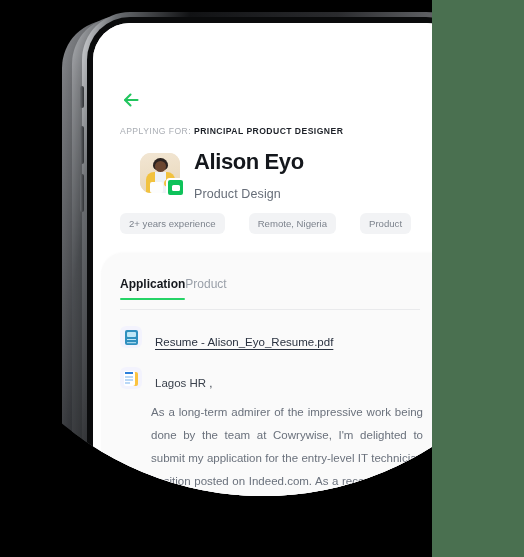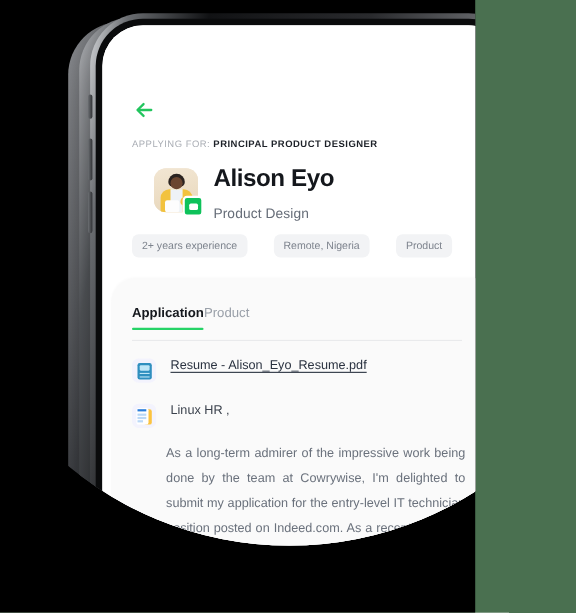--- a/index.html
+++ b/index.html
@@ -117,21 +117,21 @@
   }
   .tabs{position:absolute;left:19px;top:24px;display:flex;}
   .tab{font-size:12px;color:#9aa0a9;padding-bottom:9px;cursor:pointer;position:relative;}
   .tab.active{color:#15181d;font-weight:700;}
   .tab.active:after{
     content:"";position:absolute;left:0;right:0;bottom:0;height:2.5px;
     background:#25d366;border-radius:2px;
   }
   .tabs-rule{position:absolute;left:19px;top:56px;width:300px;height:1px;background:#e9eaec;}
 
-  .rowdoc{position:absolute;display:flex;align-items:flex-start;}
+  .rowdoc{position:absolute;display:flex;align-items:flex-end;}
   .rowdoc.resume{left:19px;top:73px;}
   .rowdoc.letter{left:19px;top:114px;}
   .ico{
     width:22px;height:22px;border-radius:6px;background:#f3f3fd;
     position:relative;flex:0 0 auto;
   }
   .ico .sheetA{position:absolute;left:4.5px;top:3.5px;width:13px;height:15px;border-radius:2px;background:#2f8fbf;}
   .ico .sheetA:before{content:"";position:absolute;left:2px;top:2px;width:9px;height:5px;background:#bfe6f7;border-radius:1px;}
   .ico .sheetA:after{content:"";position:absolute;left:2px;top:9px;width:9px;height:1.6px;background:#bfe6f7;
     box-shadow:0 3.2px 0 #bfe6f7;}
@@ -224,21 +224,21 @@
 
             <div class="rowdoc letter">
               <span class="ico">
                 <span class="yel"></span>
                 <span class="sheetB"></span>
                 <span class="bar" style="left:5px;top:5px;width:8px;height:2.2px;"></span>
                 <span class="bar bar2" style="left:5px;top:9px;width:8px;height:1.8px;"></span>
                 <span class="bar bar2" style="left:5px;top:12px;width:8px;height:1.8px;"></span>
                 <span class="bar bar2" style="left:5px;top:15px;width:5px;height:1.8px;"></span>
               </span>
-              <span class="salut">Linux HR ,</span>
+              <span class="salut">Lagos HR ,</span>
             </div>
 
             <div class="letter-body">As a long-term admirer of the impressive work being done by the team at Cowrywise, I'm delighted to submit my application for the entry-level IT technician position posted on Indeed.com. As a recent graduate from the University of Rochester with a B.S. in Computer Science, I'm confident that my knowledge of Linux systems, experience in backend coding, and precise attention to detail would make me an asset to the team at May</div>
           </div>
 
         </div>
       </div>
 
     </div>
 

